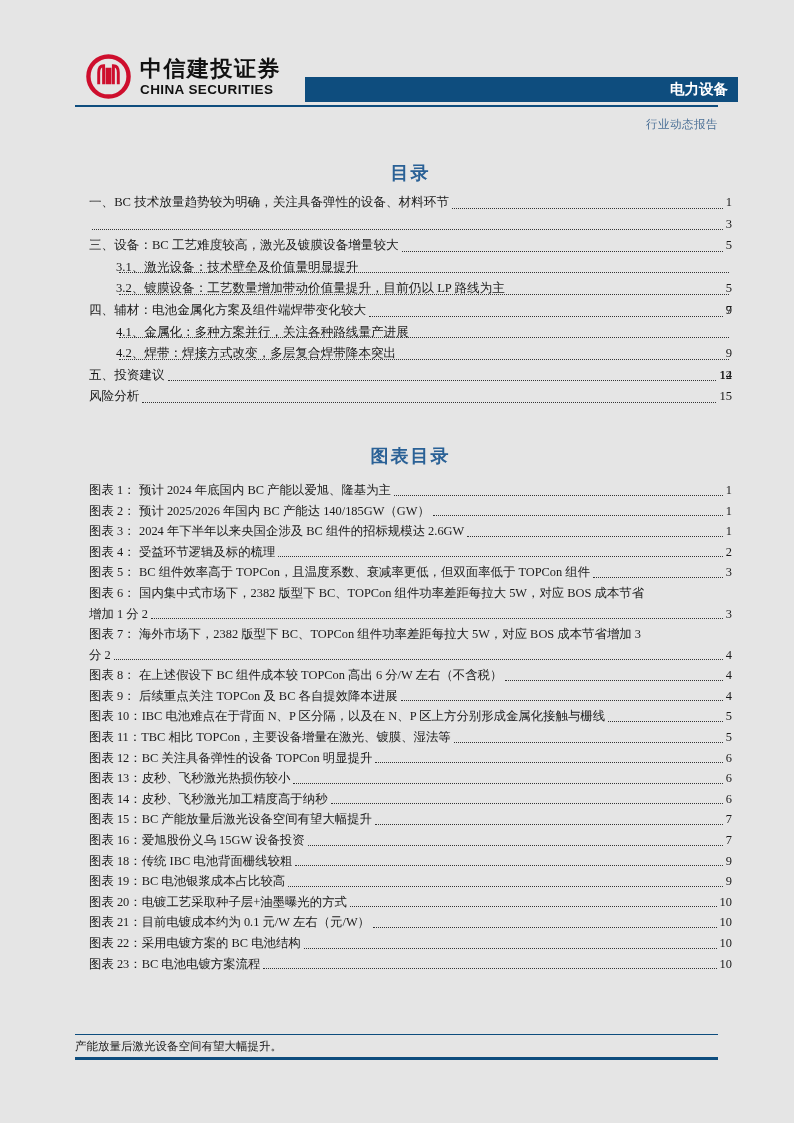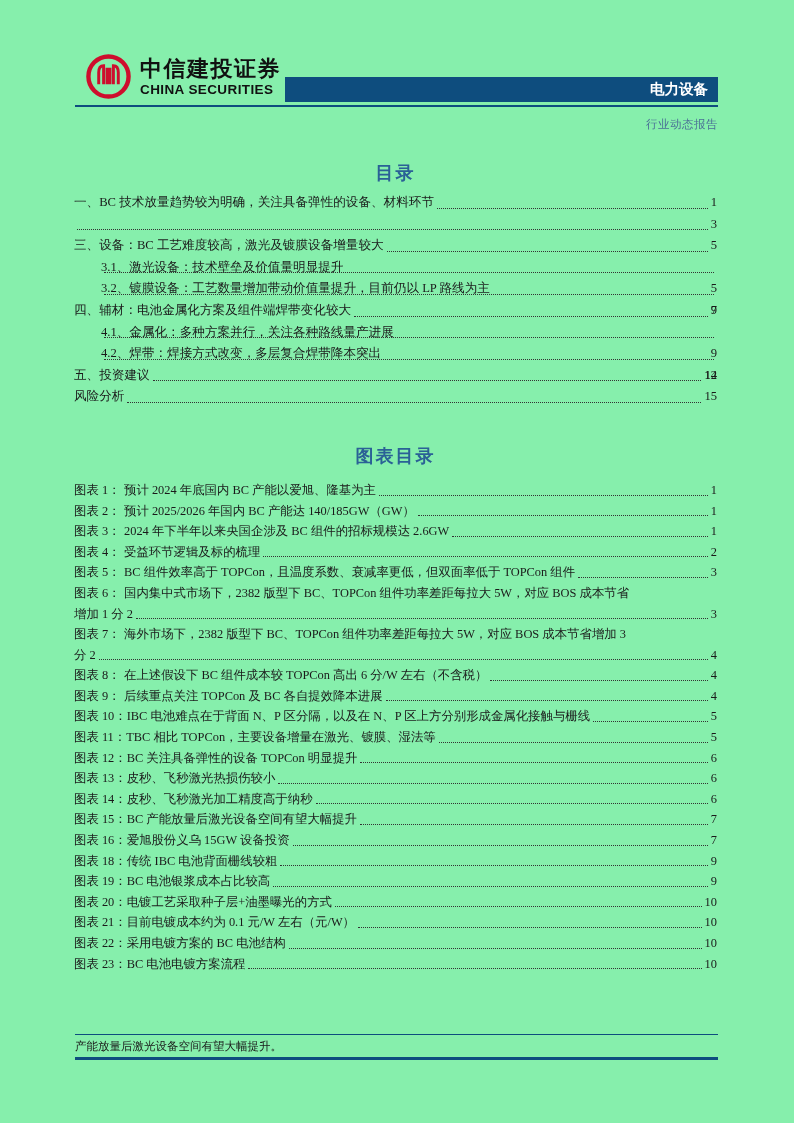--- a/index.html
+++ b/index.html
@@ -1,21 +1,21 @@
 <!DOCTYPE html>
 <html><head>
 <meta charset="utf-8">
 <style>
   * { margin:0; padding:0; box-sizing:border-box; }
   html,body { background:#888; }
   .page {
     position:relative;
     width:794px; height:1123px;
     margin:0 auto;
-    background:#86efac;
+    background:#e5e5e5;
     font-family:"Liberation Serif","DejaVu Serif",serif;
     color:#1a1a1a;
     overflow:hidden;
   }
   
   .logo-emblem { position:absolute; left:85px; top:53px; width:47px; height:47px; }
   .logo-text   { position:absolute; left:140px; top:56px; }
   .logo-cn { font-size:22px; font-weight:bold; letter-spacing:1.5px; color:#111;
              font-family:"Liberation Serif",serif; line-height:26px; }
   .logo-en { font-size:13.5px; font-weight:bold; letter-spacing:0.4px; color:#111;
@@ -23,21 +23,21 @@
   .sector-bar {
     position:absolute; left:285px; top:77px; width:433px; height:25px;
     line-height:25px; text-align:right; padding-right:10px;
     color:#ffffff; font-size:14.5px; font-weight:bold;
     font-family:"Liberation Sans","DejaVu Sans",sans-serif;
   }
   .header-rule { position:absolute; left:75px; top:105px; width:643px; height:2px; }
   .report-type { position:absolute; right:76px; top:117px; font-size:11.5px; letter-spacing:0.5px; }
 
   
-  .main { position:absolute; left:74px; top:155px; width:643px; }
+  .main { position:absolute; left:89px; top:155px; width:643px; }
   .sec-heading {
     text-align:center; font-size:18px; font-weight:bold; letter-spacing:2px;
     line-height:25px;
   }
   .toc-heading { margin-top:6px; margin-bottom:6px; }
   .fig-heading { margin-top:36px; margin-bottom:11px; }
 
   .trow { display:flex; white-space:nowrap; }
   .toc-line { height:21.6px; line-height:21.6px; font-size:12.6px; }
   .fig-line { height:20.6px; line-height:20.6px; font-size:12.4px; }
@@ -66,21 +66,21 @@
       <circle cx="24" cy="24" r="20.5" fill="none" stroke="#CE0E2D" stroke-width="4.5"></circle>
       <path d="M14 32 L14 20 Q14 13 19 13 L19 32" fill="none" stroke="#CE0E2D" stroke-width="3"></path>
       <path d="M22.5 32 L22.5 15 M25.5 32 L25.5 15" fill="none" stroke="#CE0E2D" stroke-width="3"></path>
       <path d="M29 32 L29 13 Q34 13 34 20 L34 32" fill="none" stroke="#CE0E2D" stroke-width="3"></path>
     </svg>
   </div>
   <div class="logo-text">
     <div class="logo-cn">中信建投证券</div>
     <div class="logo-en">CHINA SECURITIES</div>
   </div>
-  <div class="sector-bar" style="background: rgb(14, 77, 126);">电力设备</div>
+  <div class="sector-bar" style="background: rgb(14, 77, 126); margin-left: 20px;">电力设备</div>
   <div class="header-rule" style="background: rgb(14, 77, 126);"></div>
   <div class="report-type" style="color: rgb(74, 111, 150);">行业动态报告</div>
 
   <div class="main">
     <div class="sec-heading toc-heading" style="color: rgb(42, 97, 150);">目录</div>
     <div id="toc-list">
         <div class="trow toc-line">
           <span class="ttext">一、BC 技术放量趋势较为明确，关注具备弹性的设备、材料环节</span>
           <span class="leader"></span>
           <span class="pg">1</span>

